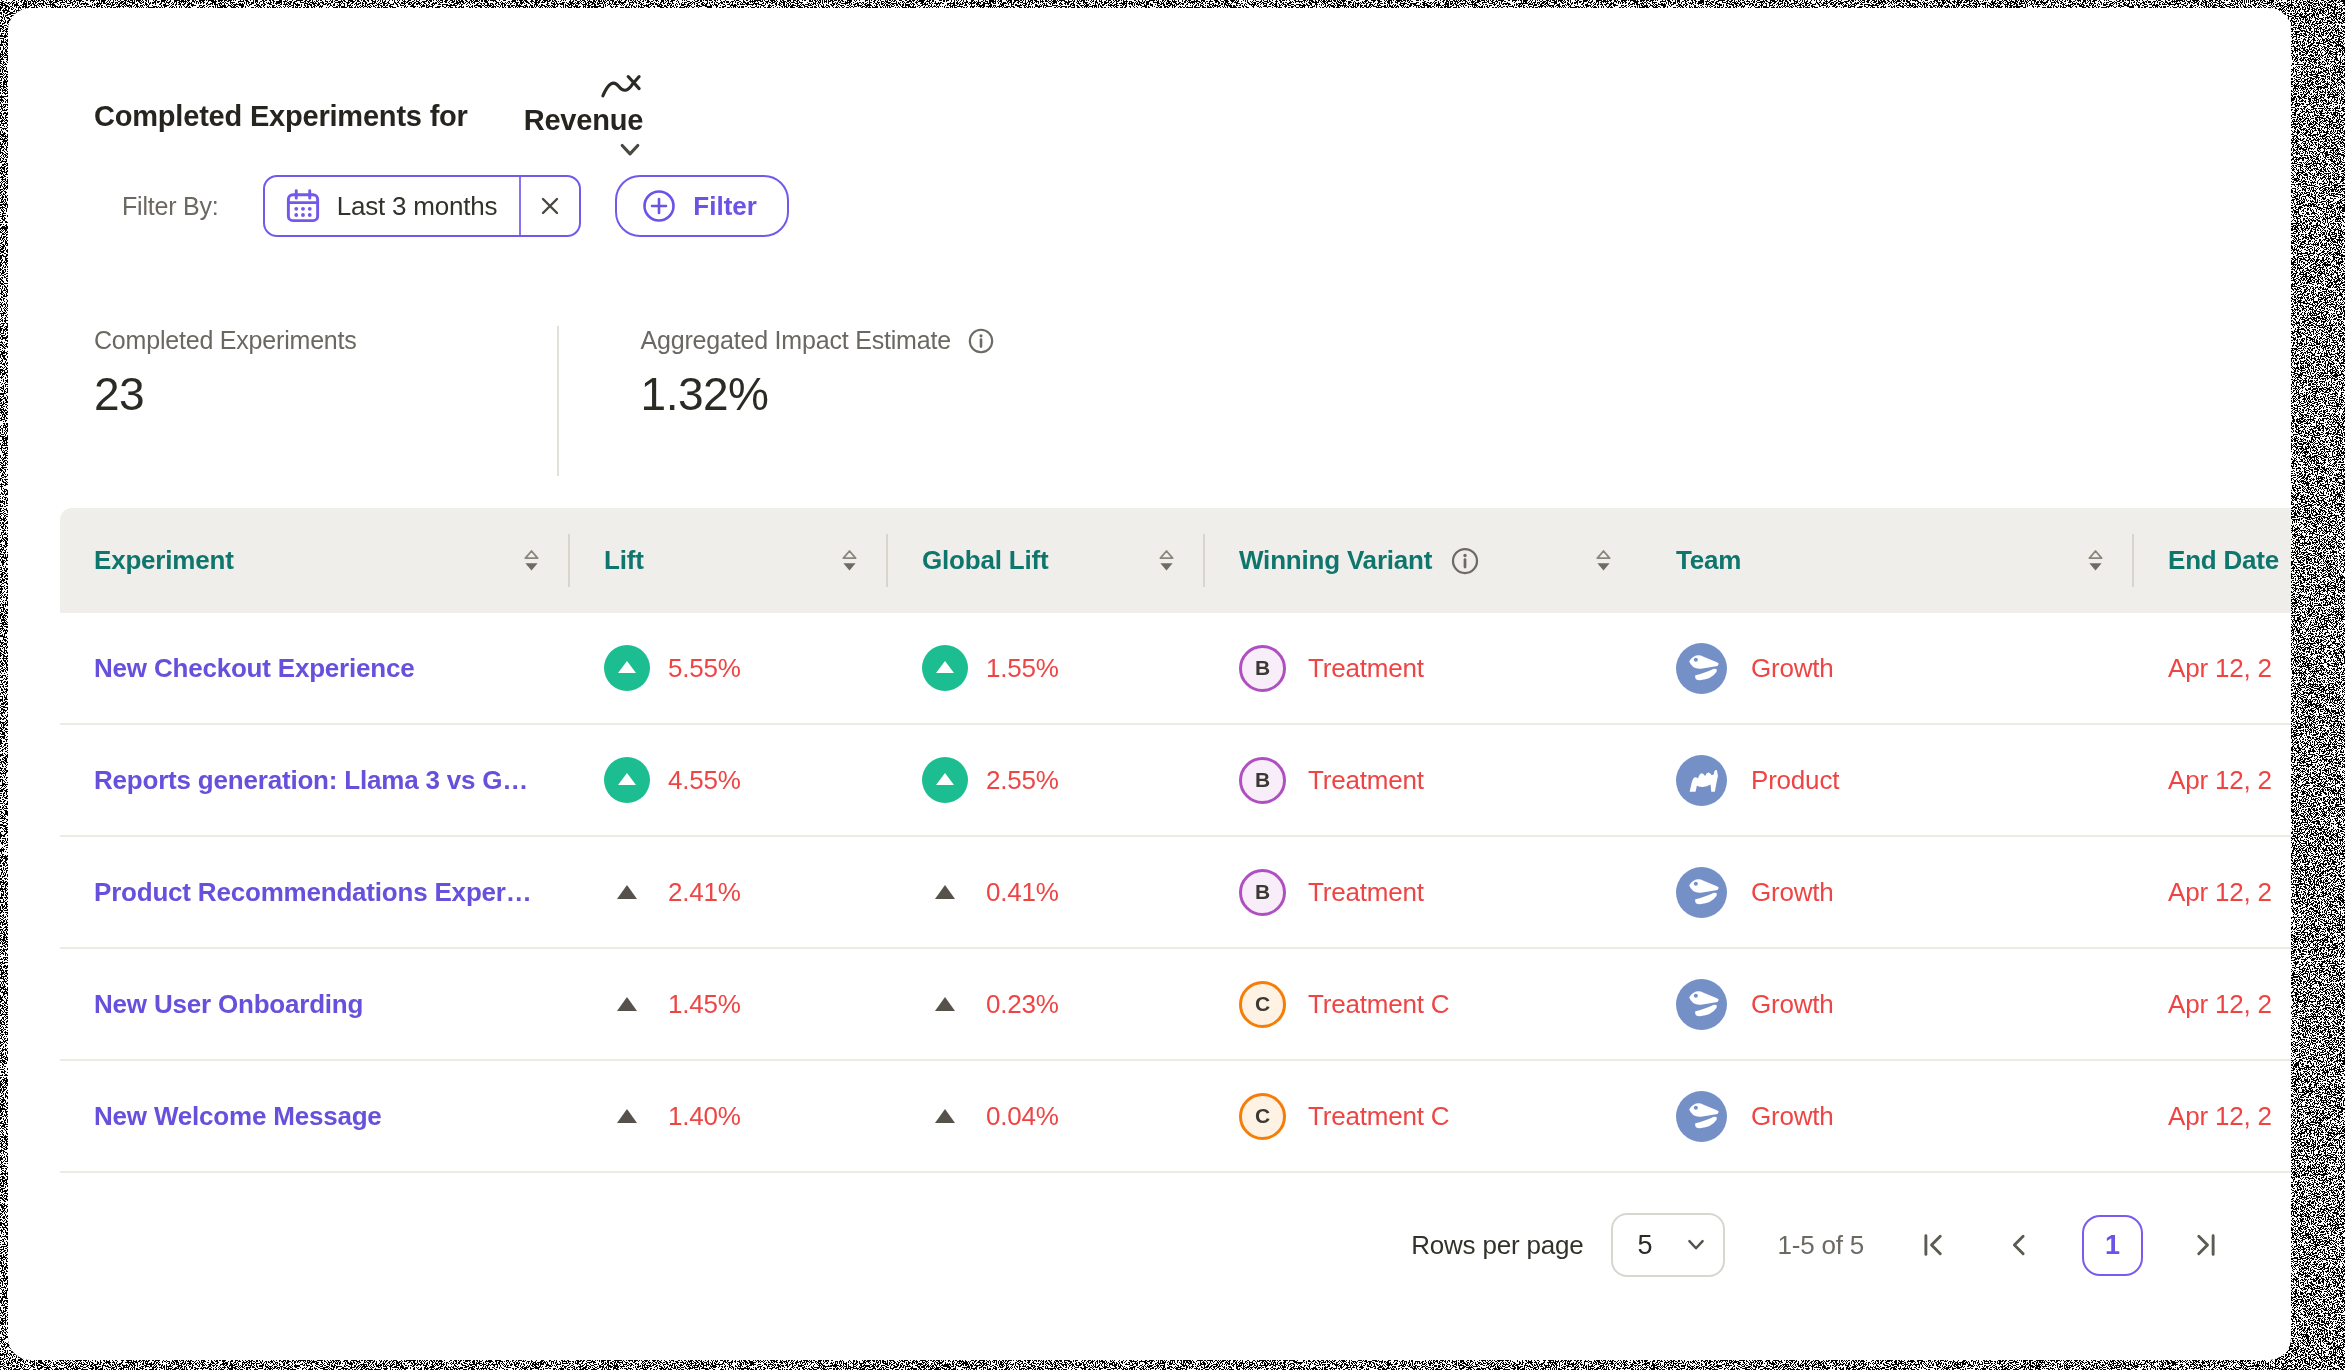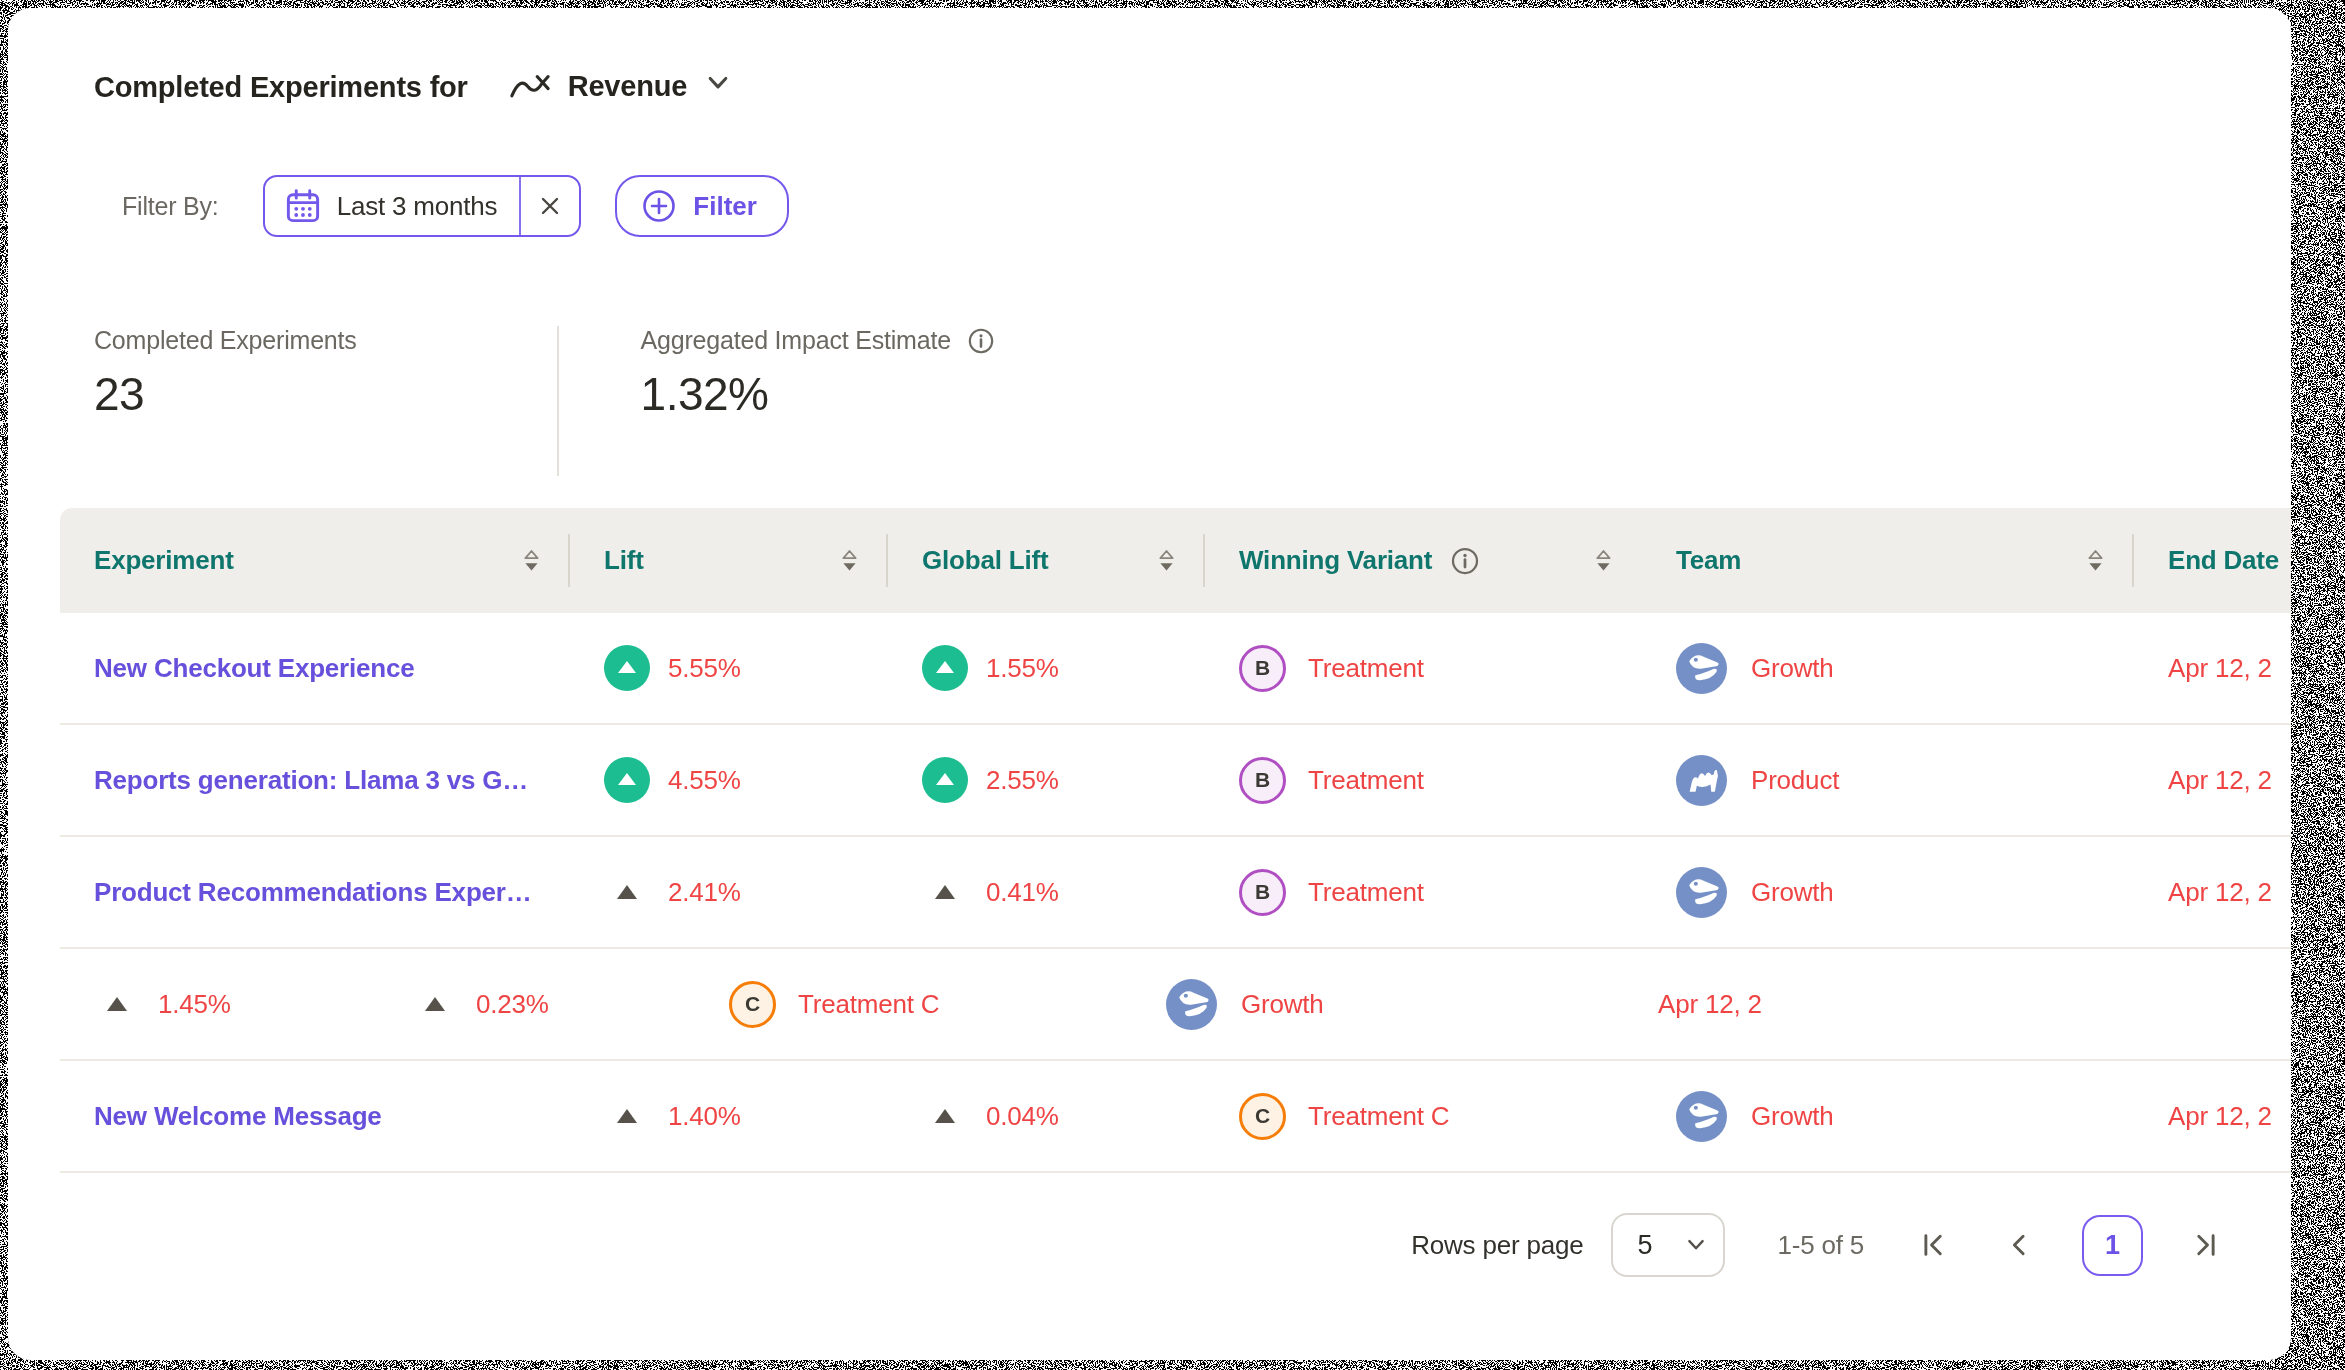--- a/index.html
+++ b/index.html
@@ -12,21 +12,21 @@
     letter-spacing:-0.2px;
   }
   .noise { position:absolute; inset:0; width:2345px; height:1370px; z-index:0; }
   .card {
     position:absolute; left:8px; top:8px; width:2283px; height:1352px;
     background:#ffffff; border-radius:22px; z-index:1; overflow:hidden;
   }
   
   .title-row { position:absolute; left:86px; top:62px; display:flex; align-items:center; }
   .page-title { font-size:29px; font-weight:700; color:#26241f; }
-  .metric-select { display:flex; align-items:flex-start; margin-left:40px; cursor:pointer; }
+  .metric-select { display:flex; align-items:flex-end; margin-left:40px; cursor:pointer;flex-direction:column; }
   .metric-select svg.trend { width:44px; height:34px; }
   .metric-name { font-size:29px; font-weight:700; margin-left:16px; color:#26241f; }
   .metric-select svg.chev { width:26px; height:26px; margin-left:18px; }
   
   .filter-row { position:absolute; left:86px; top:168px; height:60px; display:flex; align-items:center;margin-left:28px; }
   .filter-by { font-size:25px; color:#6b6861; margin-right:44px; }
   .date-chip {
     height:62px; display:flex; align-items:center; border:2.5px solid #7458ec;
     border-radius:14px; padding:0 0 0 20px; background:#fff;
   }
@@ -378,20 +378,23 @@
 
       </span>
       <span class="val team-label">Growth</span>
     </div>
     <div class="td c6">
       <span class="val end-date">Apr 12, 2</span>
     </div>
   </div>
 
   <div class="tr">
+    <div class="td c1">
+      <a class="exp-link">New User Onboarding</a>
+    </div>
     <div class="td c2">
       <span class="badge lift-badge tri-up">
 
         <span class="tri-plain"></span>
       </span>
       <span class="val lift-val">1.45%</span>
     </div>
     <div class="td c3">
       <span class="badge global-badge tri-up">
 

